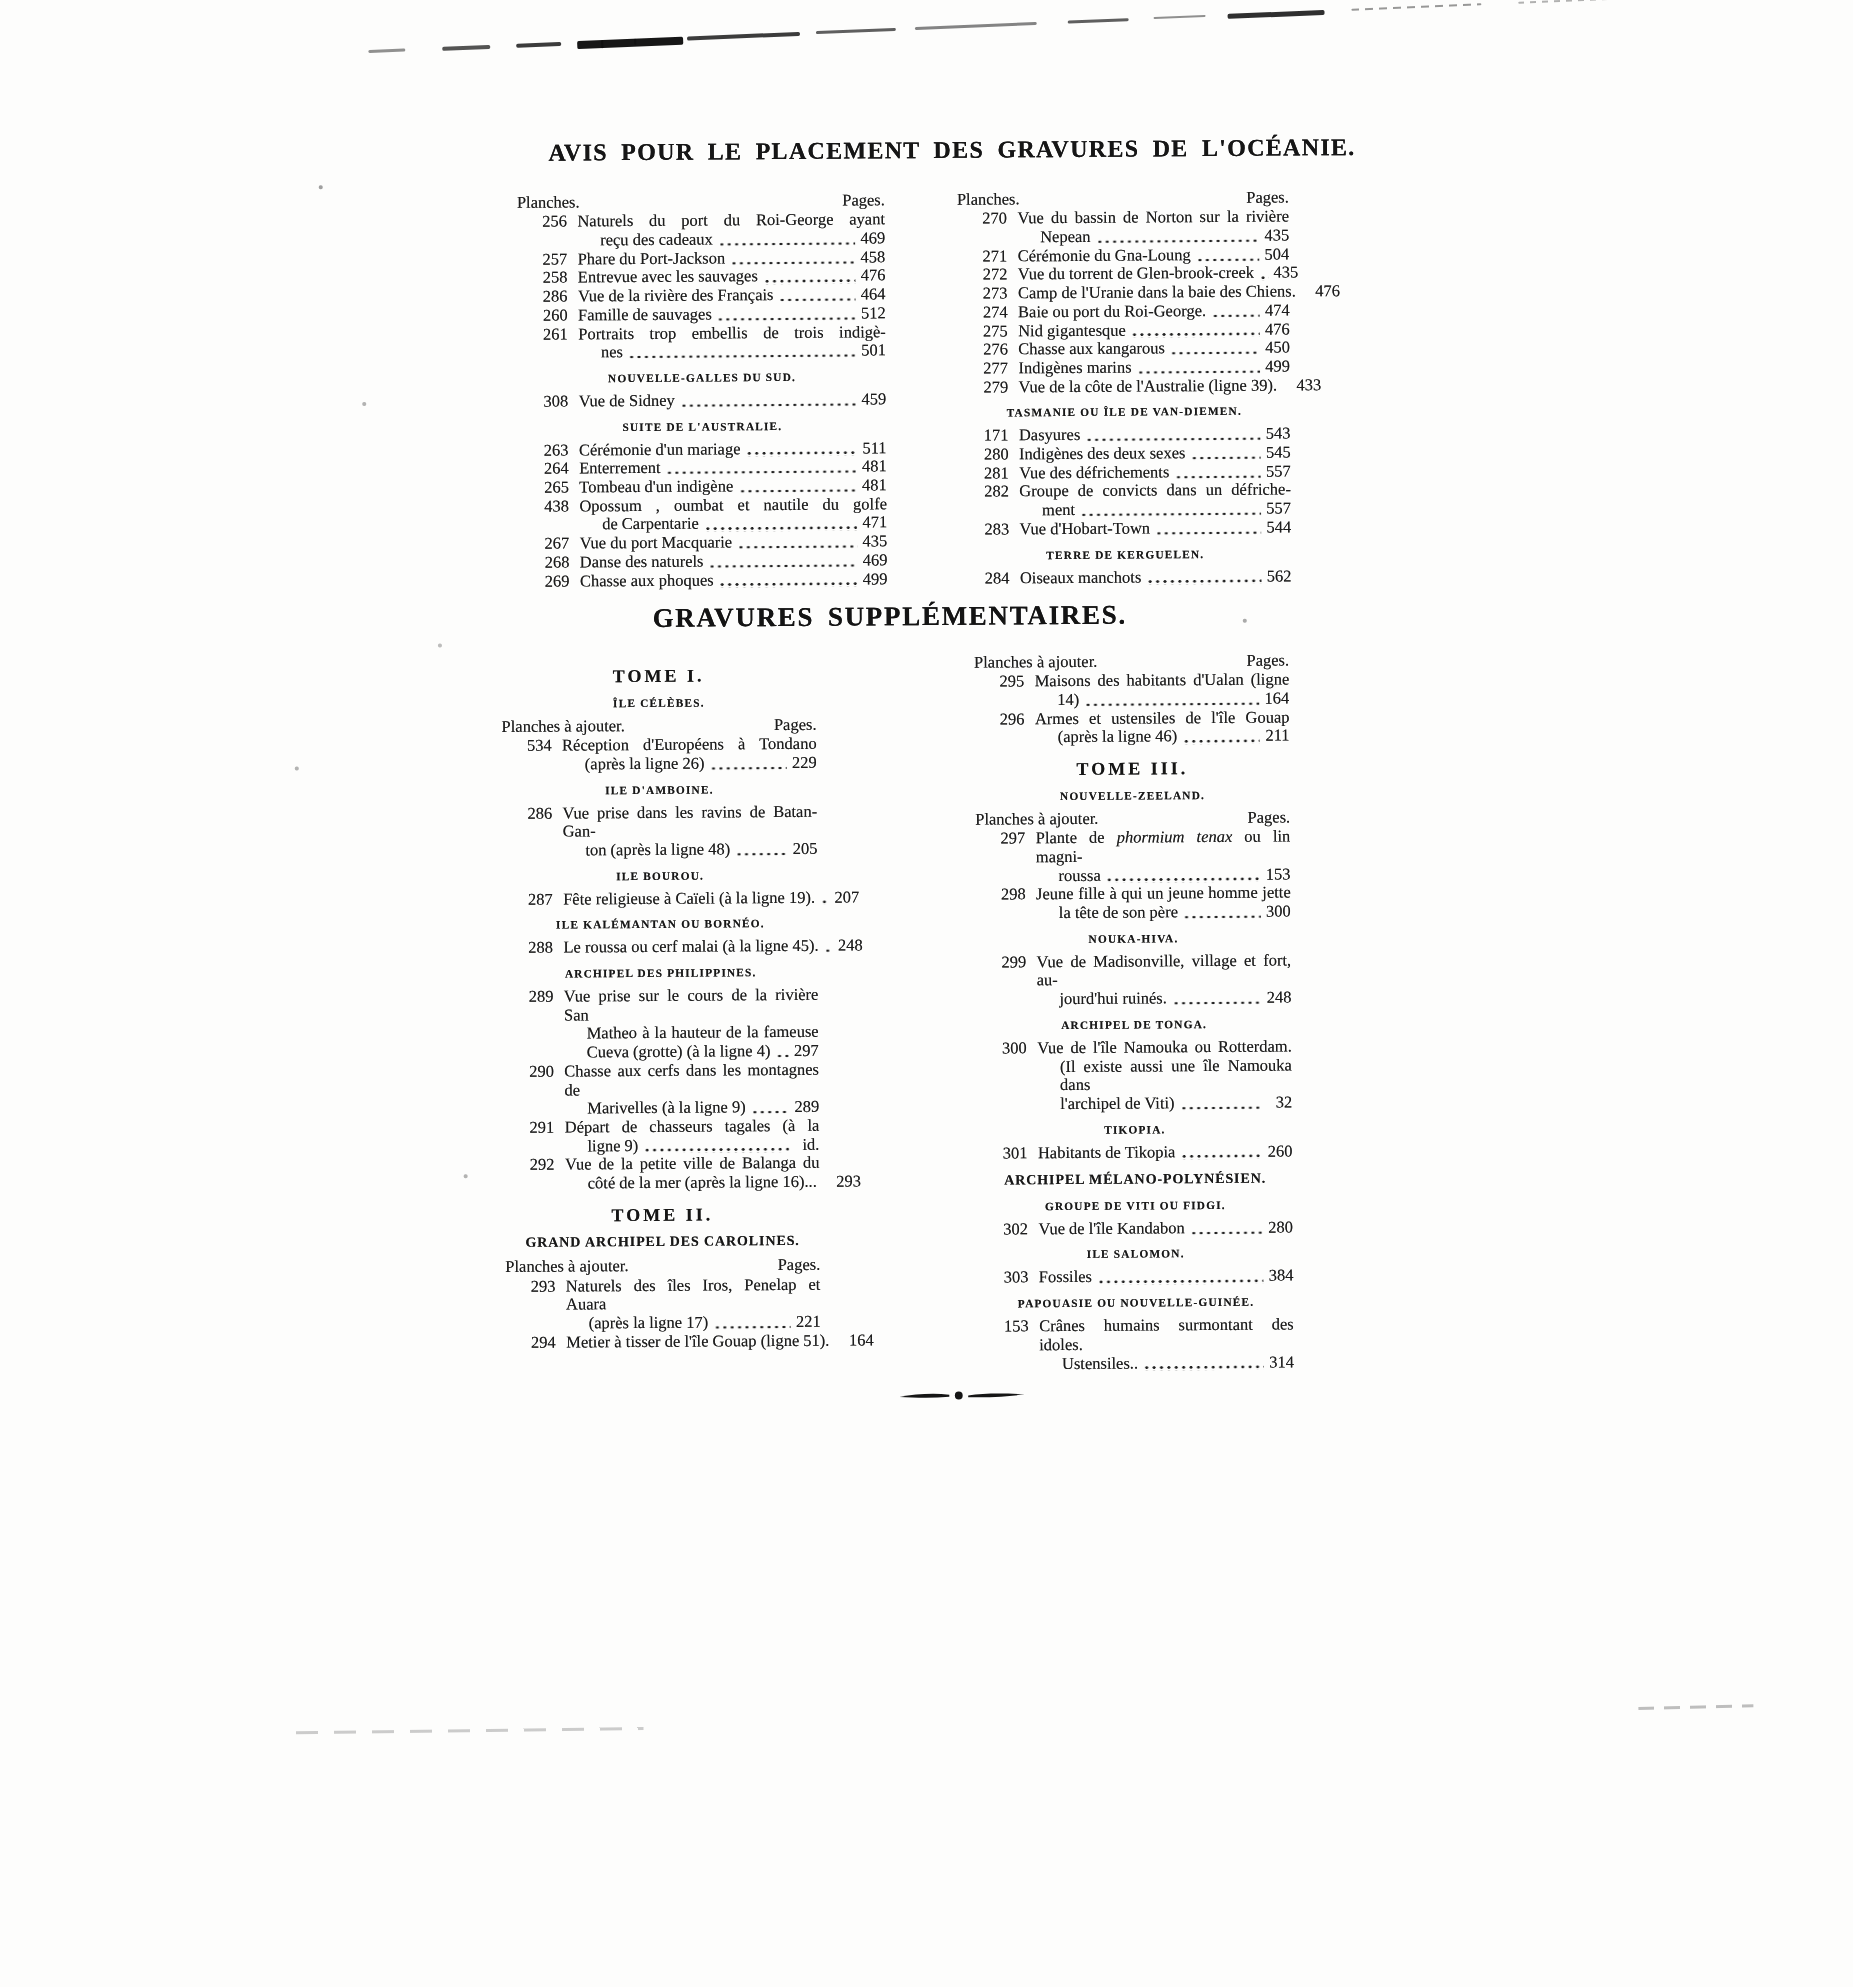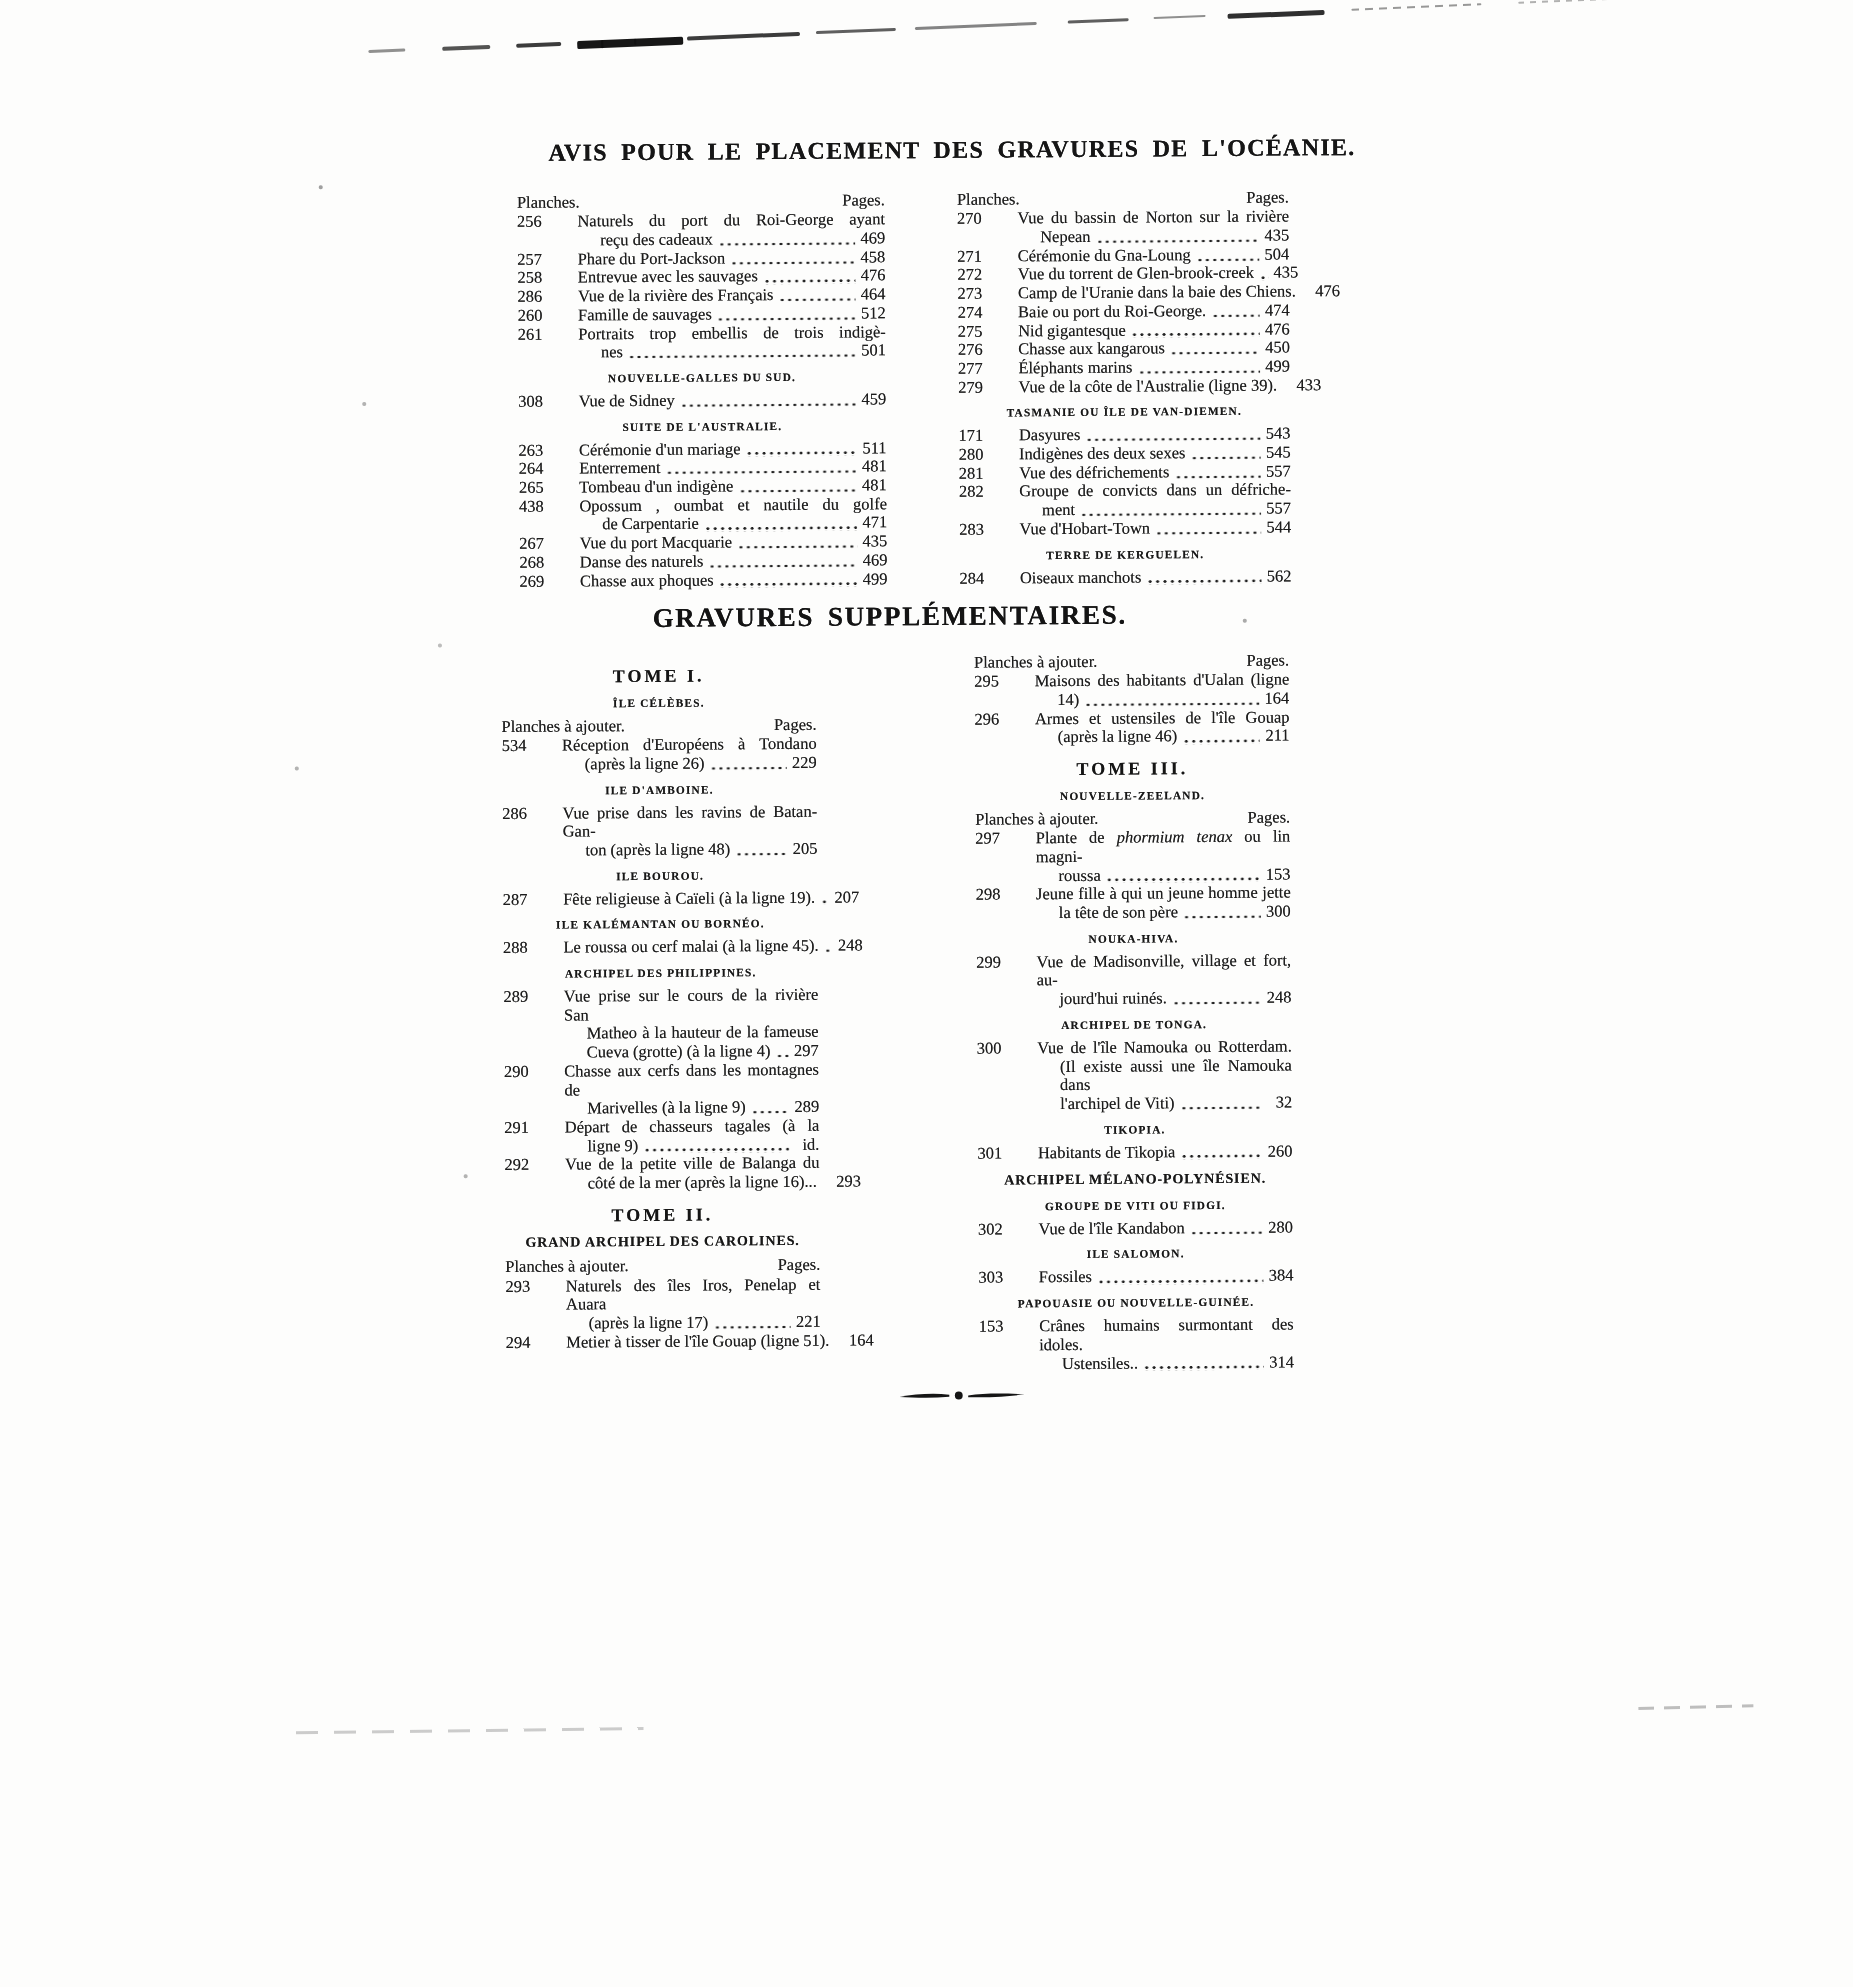--- a/index.html
+++ b/index.html
@@ -28,21 +28,21 @@
   #col-tr{top:189px;left:961px;width:332px;}
   #col-bl{top:652px;left:502px;width:315px;}
   #col-br{top:652px;left:975px;width:315px;}
 
   .colhead{display:flex;justify-content:space-between;margin:1.7px 0 0.9px;}
   .tome{text-align:center;font-weight:bold;font-size:18px;letter-spacing:3px;margin:13px 0 7.8px;color:#151515;}
   .sect{text-align:center;font-weight:bold;font-size:11.3px;letter-spacing:1.2px;margin:7px 0 4.3px;color:#181818;}
   .sect.large{font-size:14px;letter-spacing:0.9px;margin:8.7px 0 5.2px;}
 
   .entry .line{display:flex;align-items:baseline;}
-  .num{flex:none;width:50px;padding-right:10.4px;}
+  .num{flex:none;width:50px;text-align:right;padding-right:10.4px;}
   .cont{padding-left:83px;}
   .txt{white-space:nowrap;}
   .txt.just{flex:1 1 auto;text-align:justify;text-align-last:justify;white-space:normal;}
   .txt i{font-style:italic;}
   .dots{
     flex:1 1 auto;min-width:8.7px;height:4.3px;margin:0 4.3px 2.6px 5.2px;align-self:flex-end;
     background-image:radial-gradient(circle,#202020 1.3px,rgba(0,0,0,0) 1.7px);
     background-size:7.4px 4.3px;background-repeat:repeat-x;background-position:left center;
   }
   .dots.nodots{background:none;}
@@ -293,21 +293,21 @@
         <div class="line">
           <span class="num">276</span>
           <span class="txt">Chasse aux kangarous</span>
           <span class="dots"></span>
           <span class="pg">450</span>
         </div>
       </div>
       <div class="entry">
         <div class="line">
           <span class="num">277</span>
-          <span class="txt">Éléphants marins</span>
+          <span class="txt">Indigènes marins</span>
           <span class="dots"></span>
           <span class="pg">499</span>
         </div>
       </div>
       <div class="entry">
         <div class="line">
           <span class="num">279</span>
           <span class="txt">Vue de la côte de l'Australie (ligne 39).</span>
           <span class="dots nodots"></span>
           <span class="pg">433</span>

